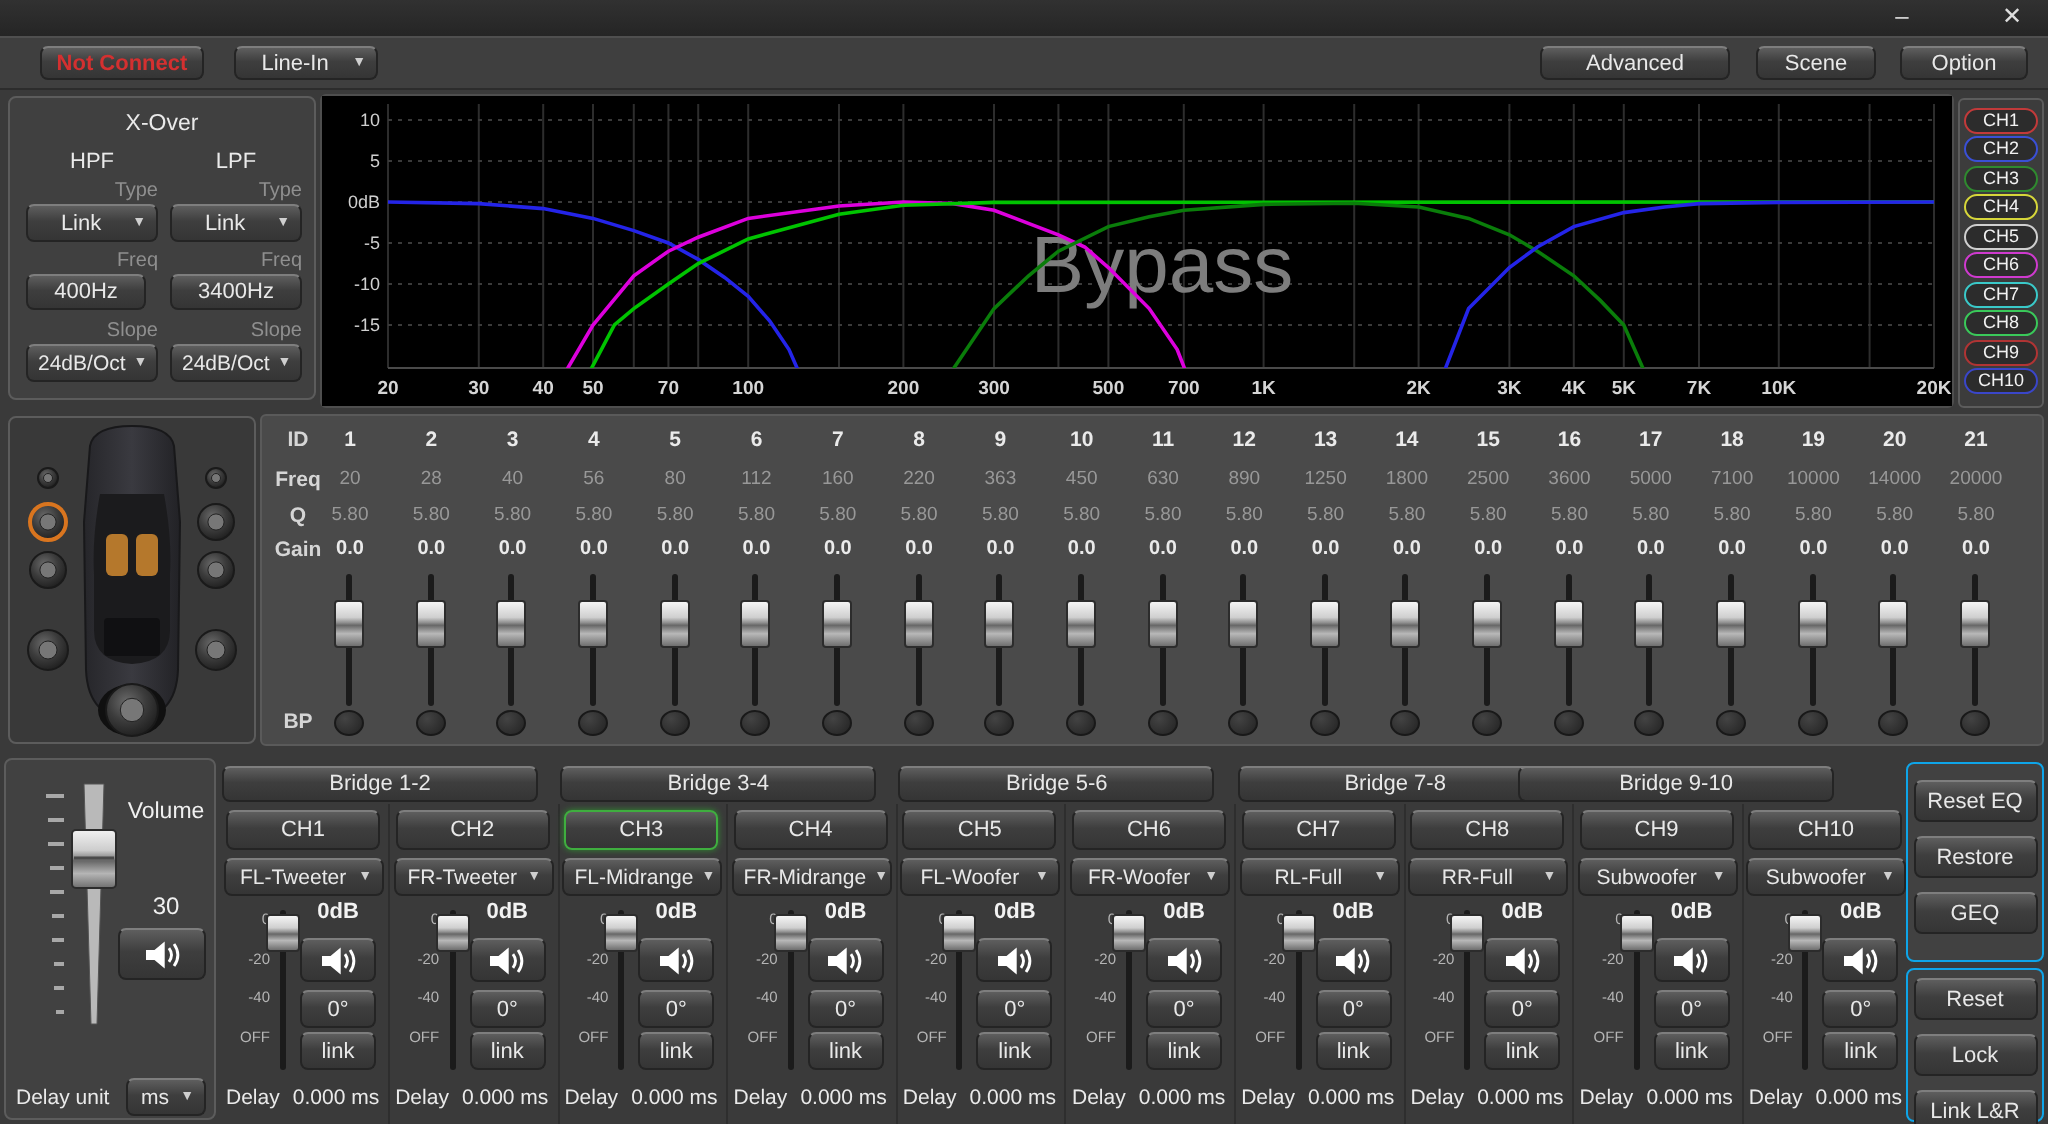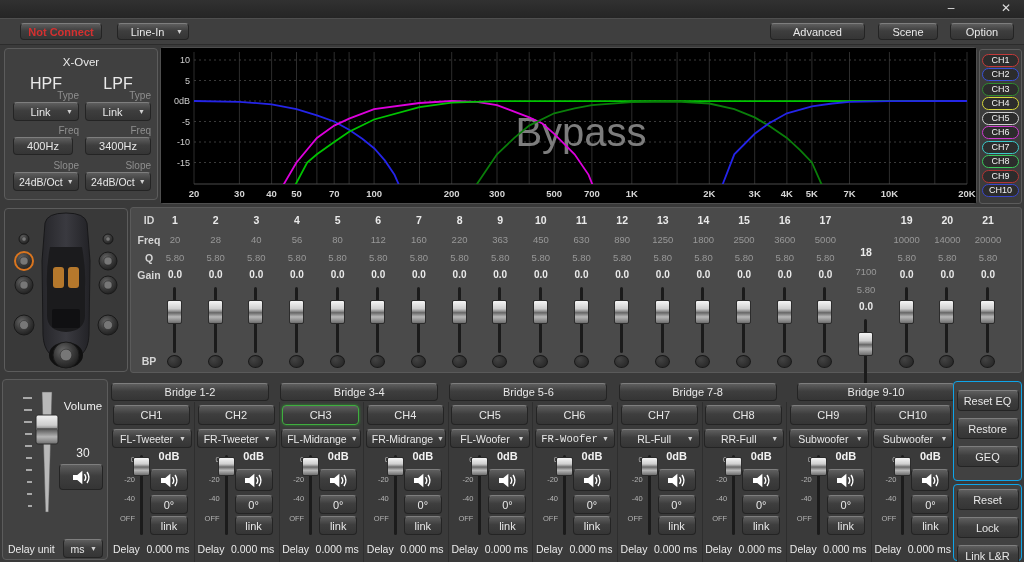--- a/index.html
+++ b/index.html
@@ -9,21 +9,21 @@
 .btn{background:linear-gradient(180deg,#5e5e5e,#3e3e3e 45%,#353535);border:1px solid #242424;border-top-color:#7e7e7e;border-radius:4px;color:#e8e8e8;font-size:11px;display:flex;align-items:center;justify-content:center;cursor:default;white-space:nowrap}
 .dd{justify-content:space-between;padding:0 5px}
 .arrow{font-size:7px;color:#cfcfcf;margin-left:4px}
 .panel{position:absolute;background:#404040;border:1px solid #5c5c5c;border-radius:4px}
 .glabel{color:#8f8f8f;font-size:10px;text-align:right;position:absolute}
 .metal{background:linear-gradient(180deg,#f5f5f5,#cfcfcf 35%,#8f8f8f 47%,#676767 53%,#b8b8b8 72%,#6f6f6f);border:1px solid #2c2c2c;border-radius:2px}
 #titlebar{position:absolute;left:0;top:0;width:1024px;height:18px;background:linear-gradient(#313131,#252525)}
 .winbtn{position:absolute;top:0;width:20px;height:17px;color:#dedede;font-size:12px;text-align:center;line-height:17px}
 #toolbar{position:absolute;left:0;top:18px;width:1024px;height:27px;background:#3f3f3f;border-bottom:1px solid #2c2c2c;box-shadow:inset 0 1px 0 #4f4f4f}
 #xover-title{position:absolute;left:0;top:7px;width:100%;text-align:center;font-size:11.5px;color:#eaeaea}
-.xcolhead{position:absolute;top:26px;width:66px;text-align:center;font-size:16px;color:#eaeaea}
+.xcolhead{position:absolute;top:26px;width:66px;text-align:center;font-size:11px;color:#eaeaea}
 #graph{position:absolute;left:160px;top:47px;width:817px;height:157px;background:#000;border:1px solid #4e4e4e;border-radius:3px}
 #channel-list{position:absolute;left:979px;top:49px;width:43px;height:155px;background:#3c3c3c;border:1px solid #5c5c5c;border-radius:3px;padding-top:2px}
 .ch-list-btn{width:37px;height:13px;margin:1.5px auto;border-radius:7px;border:1.5px solid #888;background:#2c2c2c;color:#f2f2f2;font-size:9px;line-height:10px;text-align:center}
 #car-panel{position:absolute;left:4px;top:208px;width:124px;height:164px;background:#393939;border:1px solid #5c5c5c;border-radius:4px}
 #eq-panel{position:absolute;left:130px;top:207px;width:892px;height:166px;background:#4a4a4a;border:1px solid #5a5a5a;border-radius:3px}
 .eq-lab{position:absolute;left:2px;width:32px;text-align:center;color:#d5d5d5;font-size:10.5px;font-weight:bold}
 .eq-col{position:absolute;top:0;width:40px;height:164px;text-align:center}
 .eq-id{position:absolute;top:6px;width:100%;font-size:10.5px;font-weight:bold;color:#eaeaea}
 .eq-freq{position:absolute;top:26px;width:100%;font-size:9.5px;color:#989898}
 .eq-q{position:absolute;top:44px;width:100%;font-size:9.5px;color:#989898}
@@ -404,21 +404,21 @@
       </div>
       <div class="eq-col" style="left: 674.4px;">
         <div class="eq-id">17</div>
         <div class="eq-freq">5000</div>
         <div class="eq-q">5.80</div>
         <div class="eq-gain">0.0</div>
         <div class="eq-track"></div>
         <div class="eq-handle metal"></div>
         <div class="eq-bp"></div>
       </div>
-      <div class="eq-col" style="left: 715.05px; margin-top: 32px;">
+      <div class="eq-col" style="left: 715.05px;">
         <div class="eq-id">18</div>
         <div class="eq-freq">7100</div>
         <div class="eq-q">5.80</div>
         <div class="eq-gain">0.0</div>
         <div class="eq-track"></div>
         <div class="eq-handle metal"></div>
         <div class="eq-bp"></div>
       </div>
       <div class="eq-col" style="left: 755.7px;">
         <div class="eq-id">19</div>
@@ -492,21 +492,21 @@
     <span style="flex:1;text-align:center">ms</span>
     <span class="arrow">▼</span>
   </div>
 </div>
 
 <div id="bridges">
     <div class="btn bridge-btn" style="left: 1px;">Bridge 1-2</div>
     <div class="btn bridge-btn" style="left: 170.2px;">Bridge 3-4</div>
     <div class="btn bridge-btn" style="left: 339.4px;">Bridge 5-6</div>
     <div class="btn bridge-btn" style="left: 508.6px;">Bridge 7-8</div>
-    <div class="btn bridge-btn" style="left: 687px; text-align: right;">Bridge 9-10</div>
+    <div class="btn bridge-btn" style="left: 649px; text-align: right;">Bridge 9-10</div>
   </div>
 <div id="strips">
     <div class="strip" style="left: 0px;">
       <div class="btn ch-btn">CH1</div>
       <div class="btn dd out-dd">
         <span style="flex: 1 1 0%; text-align: center;">FL-Tweeter</span>
         <span class="arrow">▼</span>
       </div>
       <div class="scale" style="top: 53px;">0</div>
       <div class="scale" style="top: 72.5px;">-20</div>
@@ -623,21 +623,21 @@
         </svg>
       </div>
       <div class="btn phase">0°</div>
       <div class="btn link">link</div>
       <div class="dlabel">Delay</div>
       <div class="dval">0.000 ms</div>
     </div>
     <div class="strip" style="left: 423px;">
       <div class="btn ch-btn">CH6</div>
       <div class="btn dd out-dd">
-        <span style="flex: 1 1 0%; text-align: center; font-family: Liberation Mono, monospace;">FR-Woofer</span>
+        <span style="flex: 1 1 0%; text-align: center;">FR-Woofer</span>
         <span class="arrow">▼</span>
       </div>
       <div class="scale" style="top: 53px;">0</div>
       <div class="scale" style="top: 72.5px;">-20</div>
       <div class="scale" style="top: 92px;">-40</div>
       <div class="scale" style="top: 111.5px;">OFF</div>
       <div class="s-track"></div>
       <div class="s-handle metal"></div>
       <div class="gain-val">0dB</div>
       <div class="btn mute">

